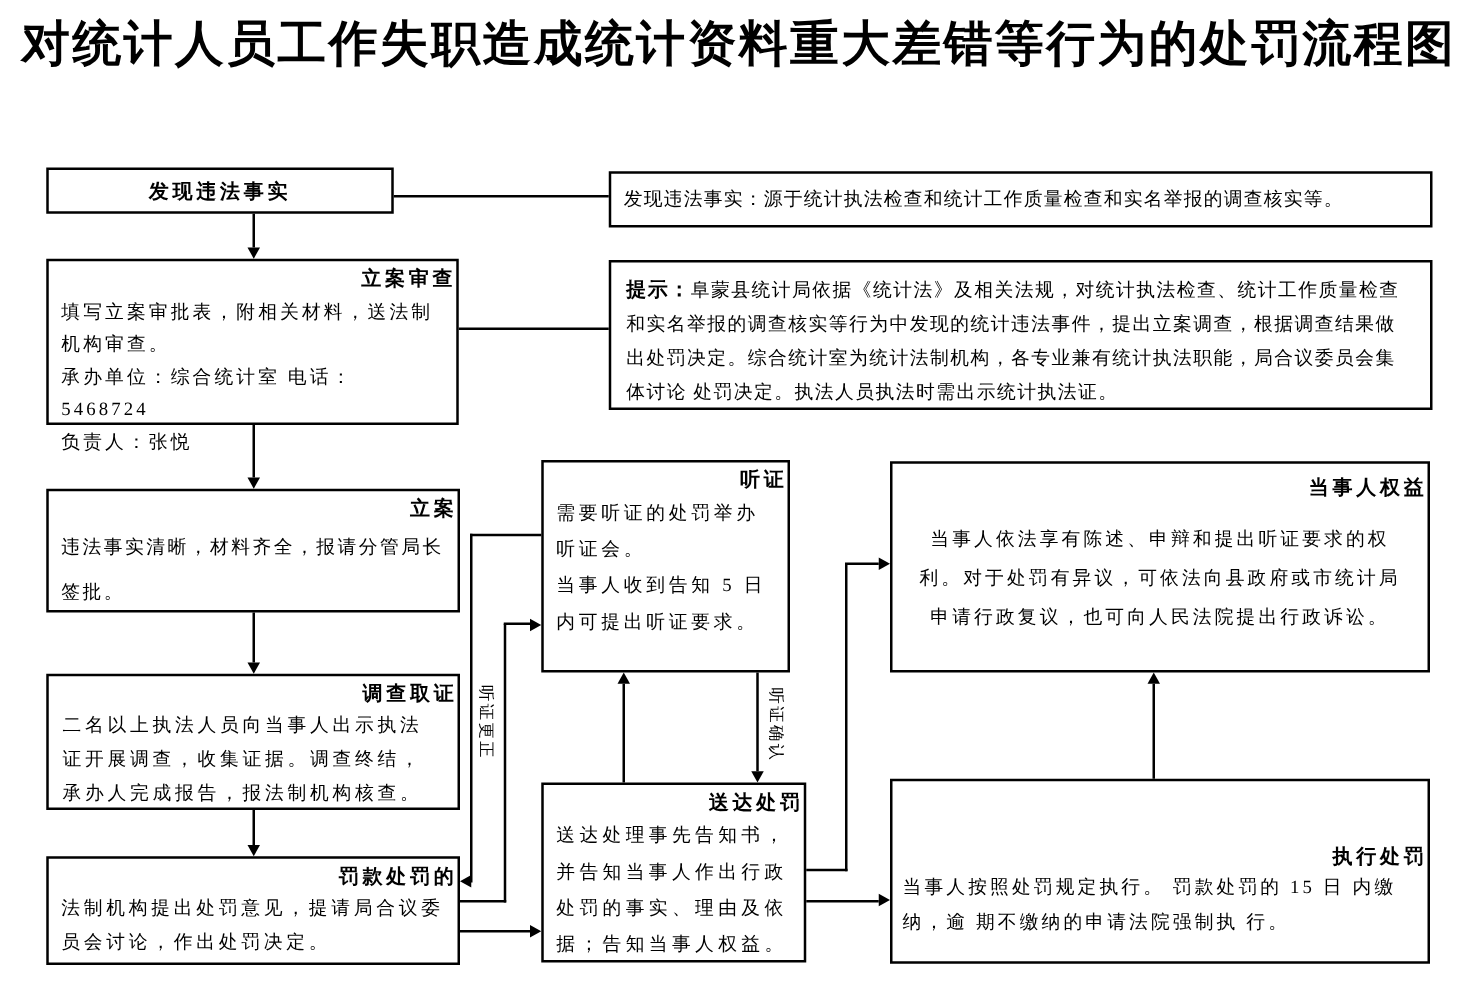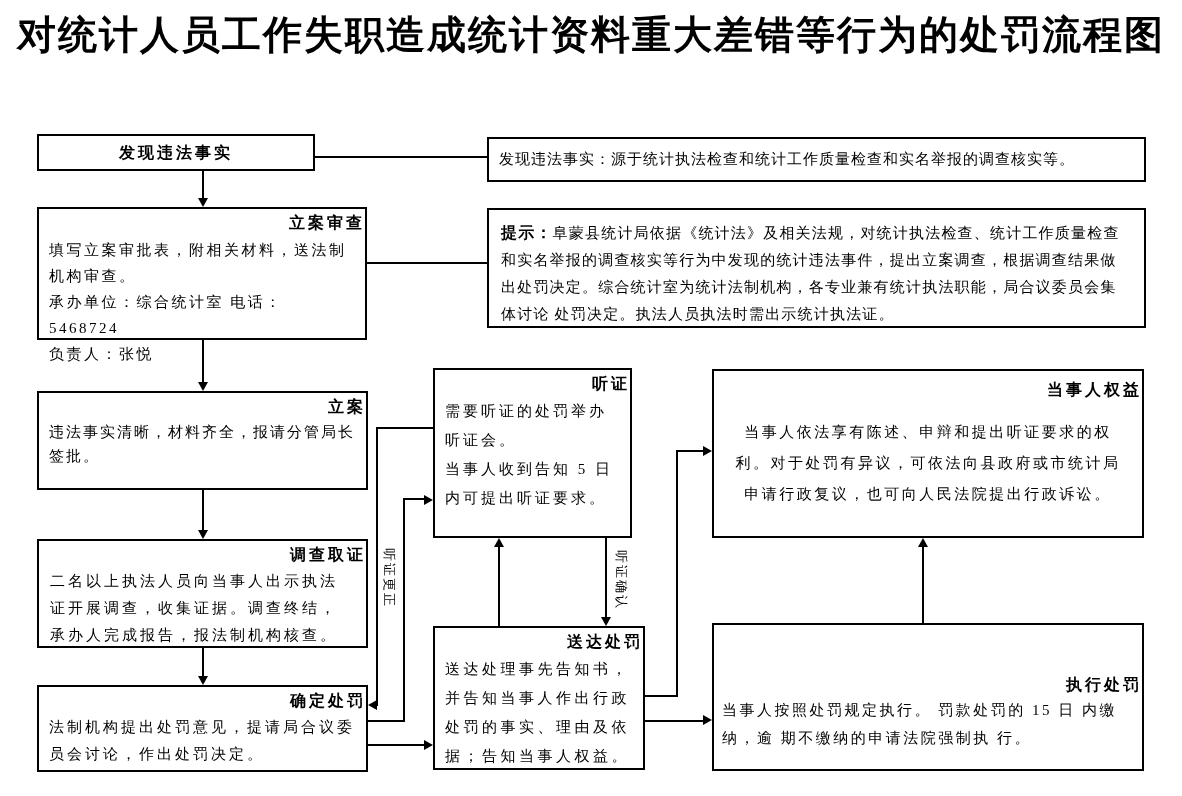--- a/index.html
+++ b/index.html
@@ -23,21 +23,21 @@
   .vlabel{position:absolute;width:70px;height:16px;text-align:center;font-size:13px;
           letter-spacing:2px;white-space:nowrap;transform:rotate(90deg);}
   
   #box-discover{left:37px;top:134px;width:278px;height:37px;display:flex;align-items:center;justify-content:center;}
   #box-discover-note{left:487px;top:137px;width:659px;height:45px;padding:11px 10px 0 10px;font-size:15px;letter-spacing:1px;}
   #box-case-review{left:37px;top:207px;width:330px;height:133px;}
   #box-case-review .box-body{padding:1px 10px;line-height:26px;letter-spacing:2.5px;}
   #box-tip{left:487px;top:208px;width:659px;height:120px;padding:9px 12px;font-size:15px;line-height:27px;letter-spacing:1.2px;}
   #box-tip b{font-size:16px;}
   #box-filing{left:37px;top:391px;width:331px;height:99px;}
-  #box-filing .box-body{padding:0 10px;line-height:24px;letter-spacing:2px;}
+  #box-filing .box-body{padding:0 10px;line-height:36px;letter-spacing:2px;}
   #box-evidence{left:37px;top:539px;width:331px;height:109px;}
   #box-evidence .box-body{padding:0 11px;line-height:27px;letter-spacing:3px;}
   #box-determine{left:37px;top:685px;width:331px;height:87px;}
   #box-determine .box-body{padding:0 10px;line-height:27px;letter-spacing:3px;}
   #box-hearing{left:433px;top:368px;width:199px;height:170px;}
   #box-hearing .box-body{padding:0 10px;line-height:29px;letter-spacing:3px;}
   #box-deliver{left:433px;top:626px;width:212px;height:144px;}
   #box-deliver .box-body{padding:0 10px;line-height:29px;letter-spacing:3.5px;}
   #box-rights{left:712px;top:369px;width:432px;height:169px;}
   #box-rights .box-title{margin-top:9px;}
@@ -76,21 +76,21 @@
 
   <div class="box" id="box-filing">
     <div class="box-title">立案</div>
     <div class="box-body">违法事实清晰，材料齐全，报请分管局长签批。</div>
   </div>
   <div class="box" id="box-evidence">
     <div class="box-title">调查取证</div>
     <div class="box-body">二名以上执法人员向当事人出示执法证开展调查，收集证据。调查终结，承办人完成报告，报法制机构核查。</div>
   </div>
   <div class="box" id="box-determine">
-    <div class="box-title">确定处罚</div>
+    <div class="box-title">罚款处罚的</div>
     <div class="box-body">法制机构提出处罚意见，提请局合议委员会讨论，作出处罚决定。</div>
   </div>
 
   <div class="box" id="box-hearing">
     <div class="box-title">听证</div>
     <div class="box-body">
       <p>需要听证的处罚举办听证会。</p>
       <p>当事人收到告知 5 日 内可提出听证要求。</p>
     </div>
   </div>

